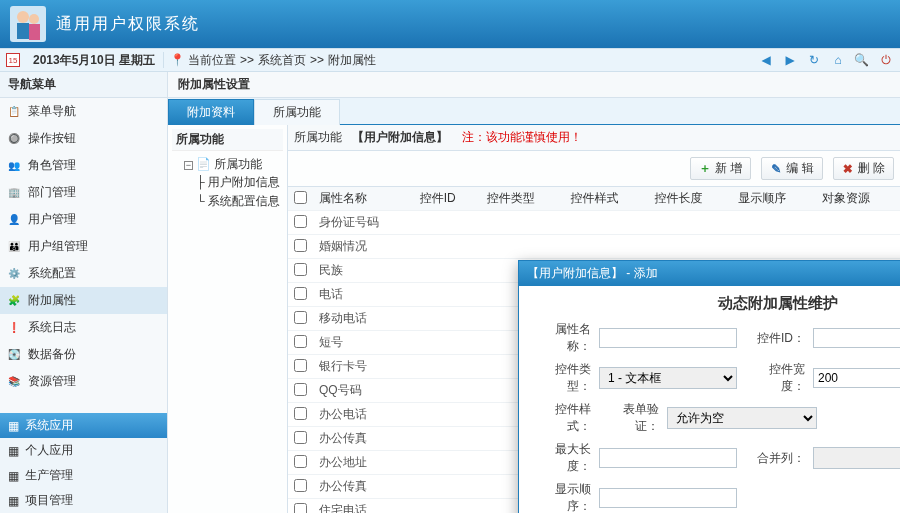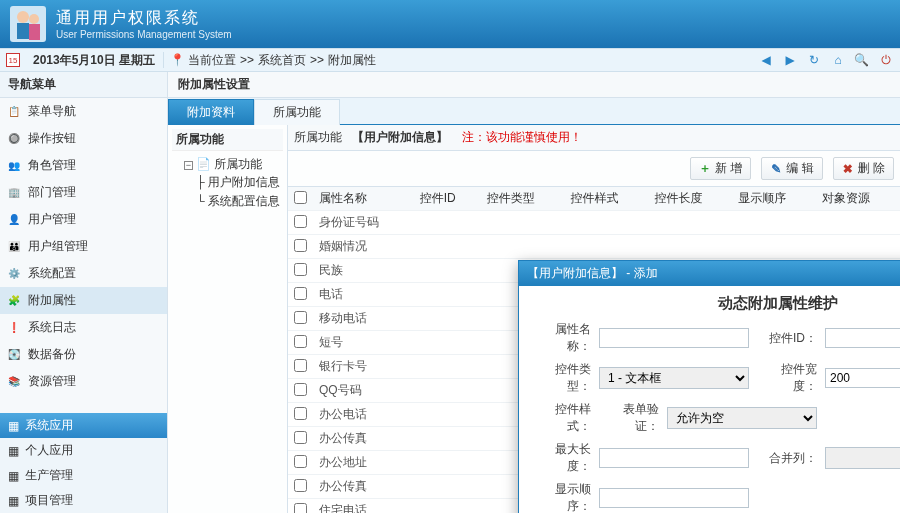--- a/index.html
+++ b/index.html
@@ -65,38 +65,37 @@
   .grid input[type=checkbox] { margin:0; }
 
   
   .dialog { position:absolute; left:350px; top:188px; width:520px; background:#fff; border:1px solid #1f7ebc; box-shadow:0 4px 14px rgba(0,0,0,.35); }
   .dlg-title { background:linear-gradient(to bottom,#3fa0d9,#1f7ebc); color:#fff; padding:4px 8px; display:flex; align-items:center; }
   .dlg-body { padding:8px 16px 12px; }
   .dlg-heading { text-align:center; font-size:15px; font-weight:bold; margin-bottom:8px; }
   .form-row { display:flex; align-items:center; margin-bottom:6px; gap:8px; }
   .form-row label { width:56px; text-align:right; color:#444; }
   .form-row input[type=text], .form-row select, .form-row textarea { border:1px solid #b9c6d0; padding:2px 4px; font-size:12px; }
-  .w-sm { width:150px; } .w-md { width:150px; }
+  .w-sm { width:138px; } .w-md { width:150px; }
   .form-row.pair label:nth-of-type(2) { width:56px; margin-left:4px; }
 </style>
 </head>
 <body>
 
 <div class="topbar">
   <div class="avatar-stack">
     <svg viewBox="0 0 36 36">
         <circle cx="13" cy="11" r="6" fill="#f4c9a8"></circle>
         <rect x="7" y="17" width="12" height="16" fill="#2c7fb8"></rect>
         <circle cx="24" cy="13" r="5" fill="#f4c9a8"></circle>
         <rect x="19" y="18" width="11" height="16" fill="#d65a8a"></rect>
       </svg>
   </div>
   <div class="titles">
     <div class="title-cn">通用用户权限系统</div>
-    <div class="title-en">User Permissions Management System</div>
   </div>
 </div>
 
 <div class="toolbar">
   <div class="date-badge">
     <span class="cal-icon" data-day="15"></span>
     <span class="date-text">2013年5月10日 星期五</span>
   </div>
   <div class="sep"></div>
   <div class="breadcrumb">

